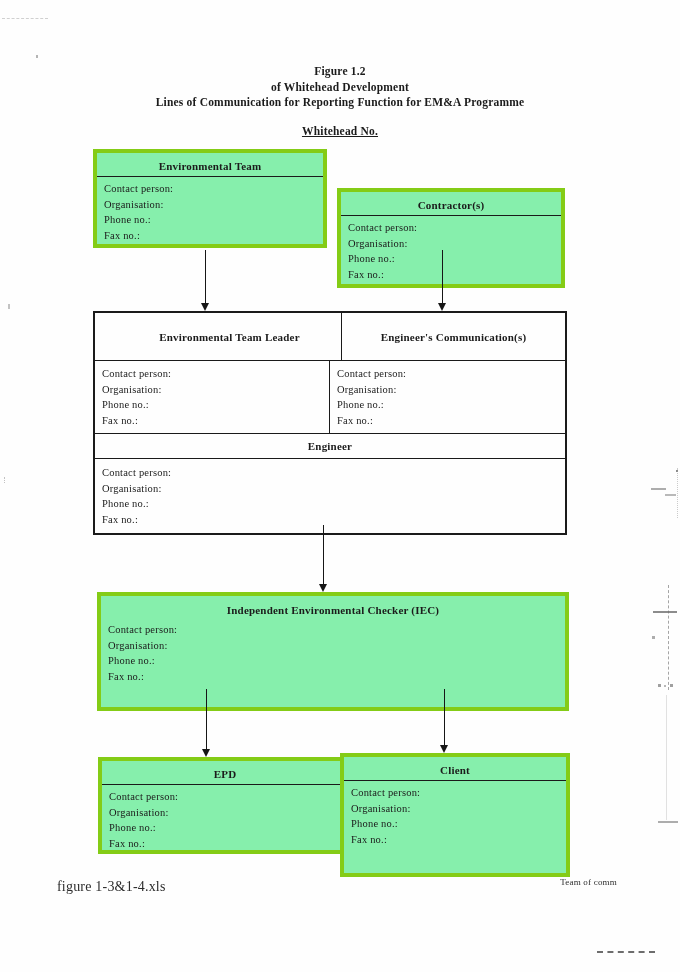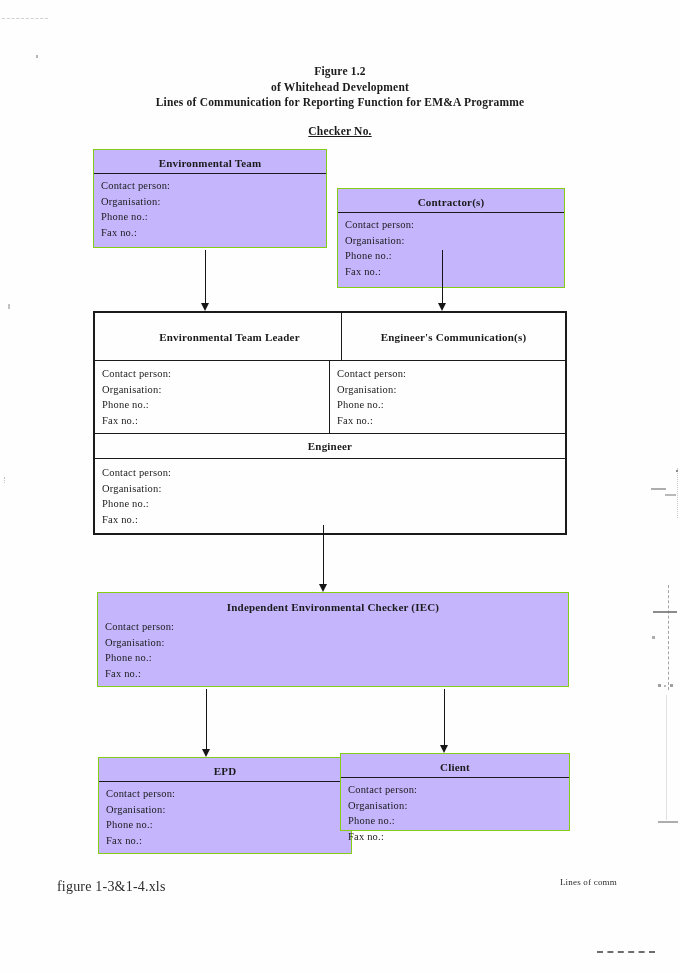--- a/index.html
+++ b/index.html
@@ -10,32 +10,32 @@
     font-family:"Liberation Serif","DejaVu Serif",serif;
     color:#1b1b1b;
   }
   
   .title-block{ position:absolute; top:64px; left:0; width:100%; text-align:center;
     font-weight:bold; font-size:11.5px; line-height:15.5px; letter-spacing:.2px; }
   .contract{ position:absolute; top:125px; left:0; width:100%; text-align:center;
     font-weight:bold; font-size:11.5px; text-decoration:underline; letter-spacing:.2px; }
 
   
-  .cbox{ position:absolute; border:1px solid #84cc16; background:#c4b5fd; }
+  .cbox{ position:absolute; border:4px solid #84cc16; background:#86efac; }
   .cbox-title{ text-align:center; font-weight:bold; font-size:11px; letter-spacing:.2px;
     padding:7px 0 4px; border-bottom:1.5px solid #1a1a1a; }
   .cbox-title.nosep{ border-bottom:none; padding:8px 0 2px; }
   .cbox-fields{ padding:4px 0 0 7px; }
   .fld{ font-size:10.5px; line-height:15.5px; letter-spacing:.2px; }
 
   #box-et        { left:93px;  top:149px; width:234px; height:99px; }
   #box-contractor{ left:337px; top:148px; width:228px; height:100px;margin-top:40px; }
-  #box-iec       { left:97px;  top:592px; width:472px; height:95px; }
+  #box-iec       { left:97px;  top:592px; width:472px; height:119px; }
   #box-epd       { left:98px;  top:757px; width:254px; height:97px; }
-  #box-client    { left:340px; top:753px; width:230px; height:78px; }
+  #box-client    { left:340px; top:753px; width:230px; height:124px; }
 
   
   #midbox{ left:93px; top:311px; width:474px; border:2px solid #1a1a1a; position:absolute; background:#fefefe; }
   .mid-headers{ display:flex; height:48px; border-bottom:1.5px solid #1a1a1a; }
   .mid-headers .hcell{ flex:1; display:flex; align-items:center; justify-content:center;
     font-weight:bold; font-size:11px; letter-spacing:.2px; }
   .mid-headers .hcell:first-child{ border-right:1.5px solid #1a1a1a;margin-left:23px; }
   .mid-fields{ display:flex; border-bottom:1.5px solid #1a1a1a; }
   .mid-fields .fcol{ width:50%; padding:5px 0 5px 7px; }
   .mid-fields .fcol:first-child{ border-right:1.5px solid #1a1a1a; }
@@ -83,21 +83,21 @@
 </head>
 <body>
 
 <div class="page">
 
   <div class="title-block">
     <div>Figure 1.2</div>
     <div>of Whitehead Development</div>
     <div>Lines of Communication for Reporting Function for EM&amp;A Programme</div>
   </div>
-  <div class="contract">Checker No.</div>
+  <div class="contract">Whitehead No.</div>
 
   <div class="cbox" id="box-et">
     <div class="cbox-title">Environmental Team</div>
     <div class="cbox-fields">
       <div class="fld">Contact person:</div>
       <div class="fld">Organisation:</div>
       <div class="fld">Phone no.:</div>
       <div class="fld">Fax no.:</div>
     </div>
   </div>
@@ -187,21 +187,21 @@
     <div class="cbox-title">Client</div>
     <div class="cbox-fields">
       <div class="fld">Contact person:</div>
       <div class="fld">Organisation:</div>
       <div class="fld">Phone no.:</div>
       <div class="fld">Fax no.:</div>
     </div>
   </div>
 
   <div class="footer-left">figure 1-3&amp;1-4.xls</div>
-  <div class="footer-right">Lines of comm</div>
+  <div class="footer-right">Team of comm</div>
 
   <div class="artifact" id="art-topleft"></div>
   <div class="artifact" id="art-speck1"></div>
   <div class="artifact" id="art-speck2"></div>
   <div class="artifact" id="art-speck3"></div>
   <div class="artifact" id="art-r-dot1"></div>
   <div class="artifact" id="art-r-vdot1"></div>
   <div class="artifact a-dash" id="art-r-dash1"></div>
   <div class="artifact a-dash" id="art-r-dash2"></div>
   <div class="artifact" id="art-r-vdash"></div>

